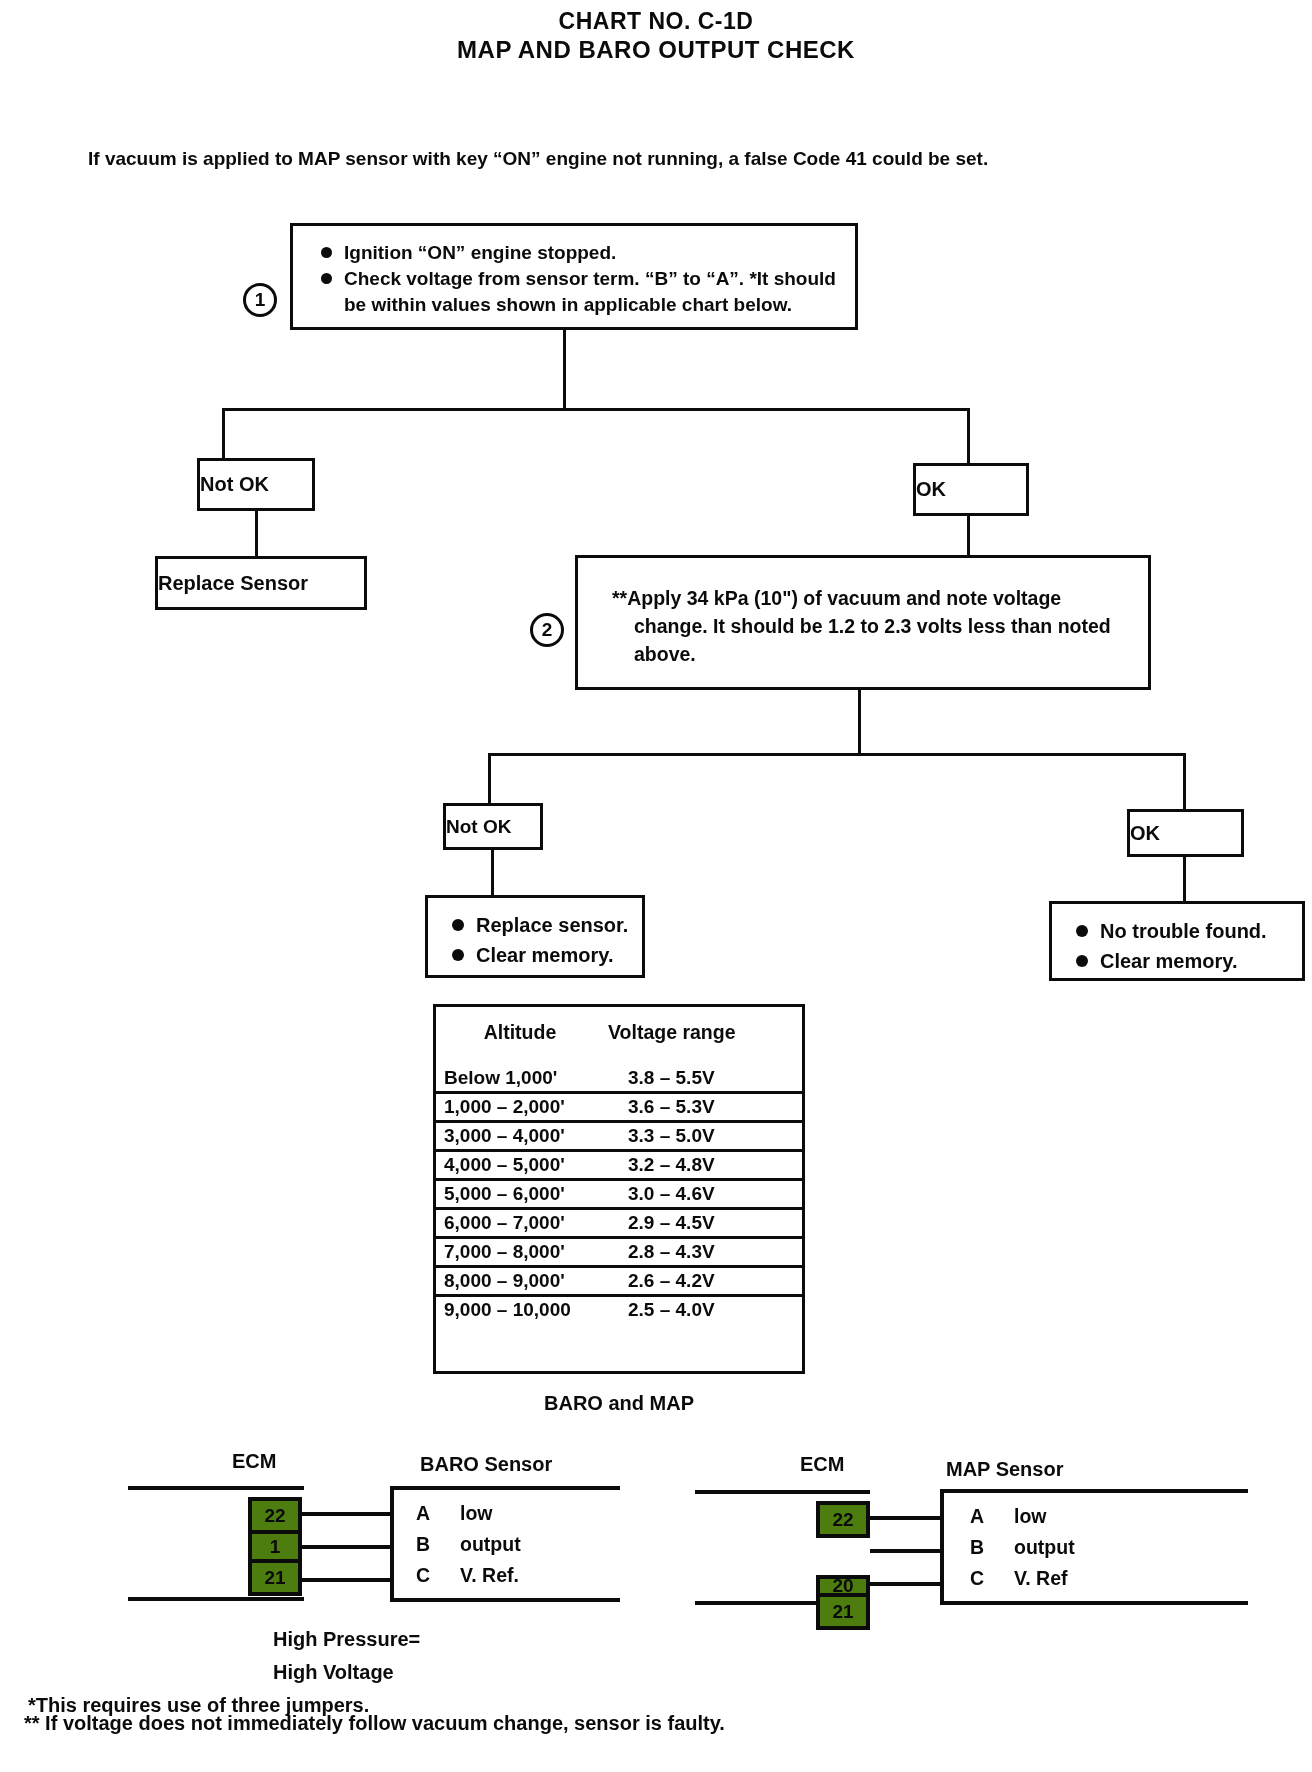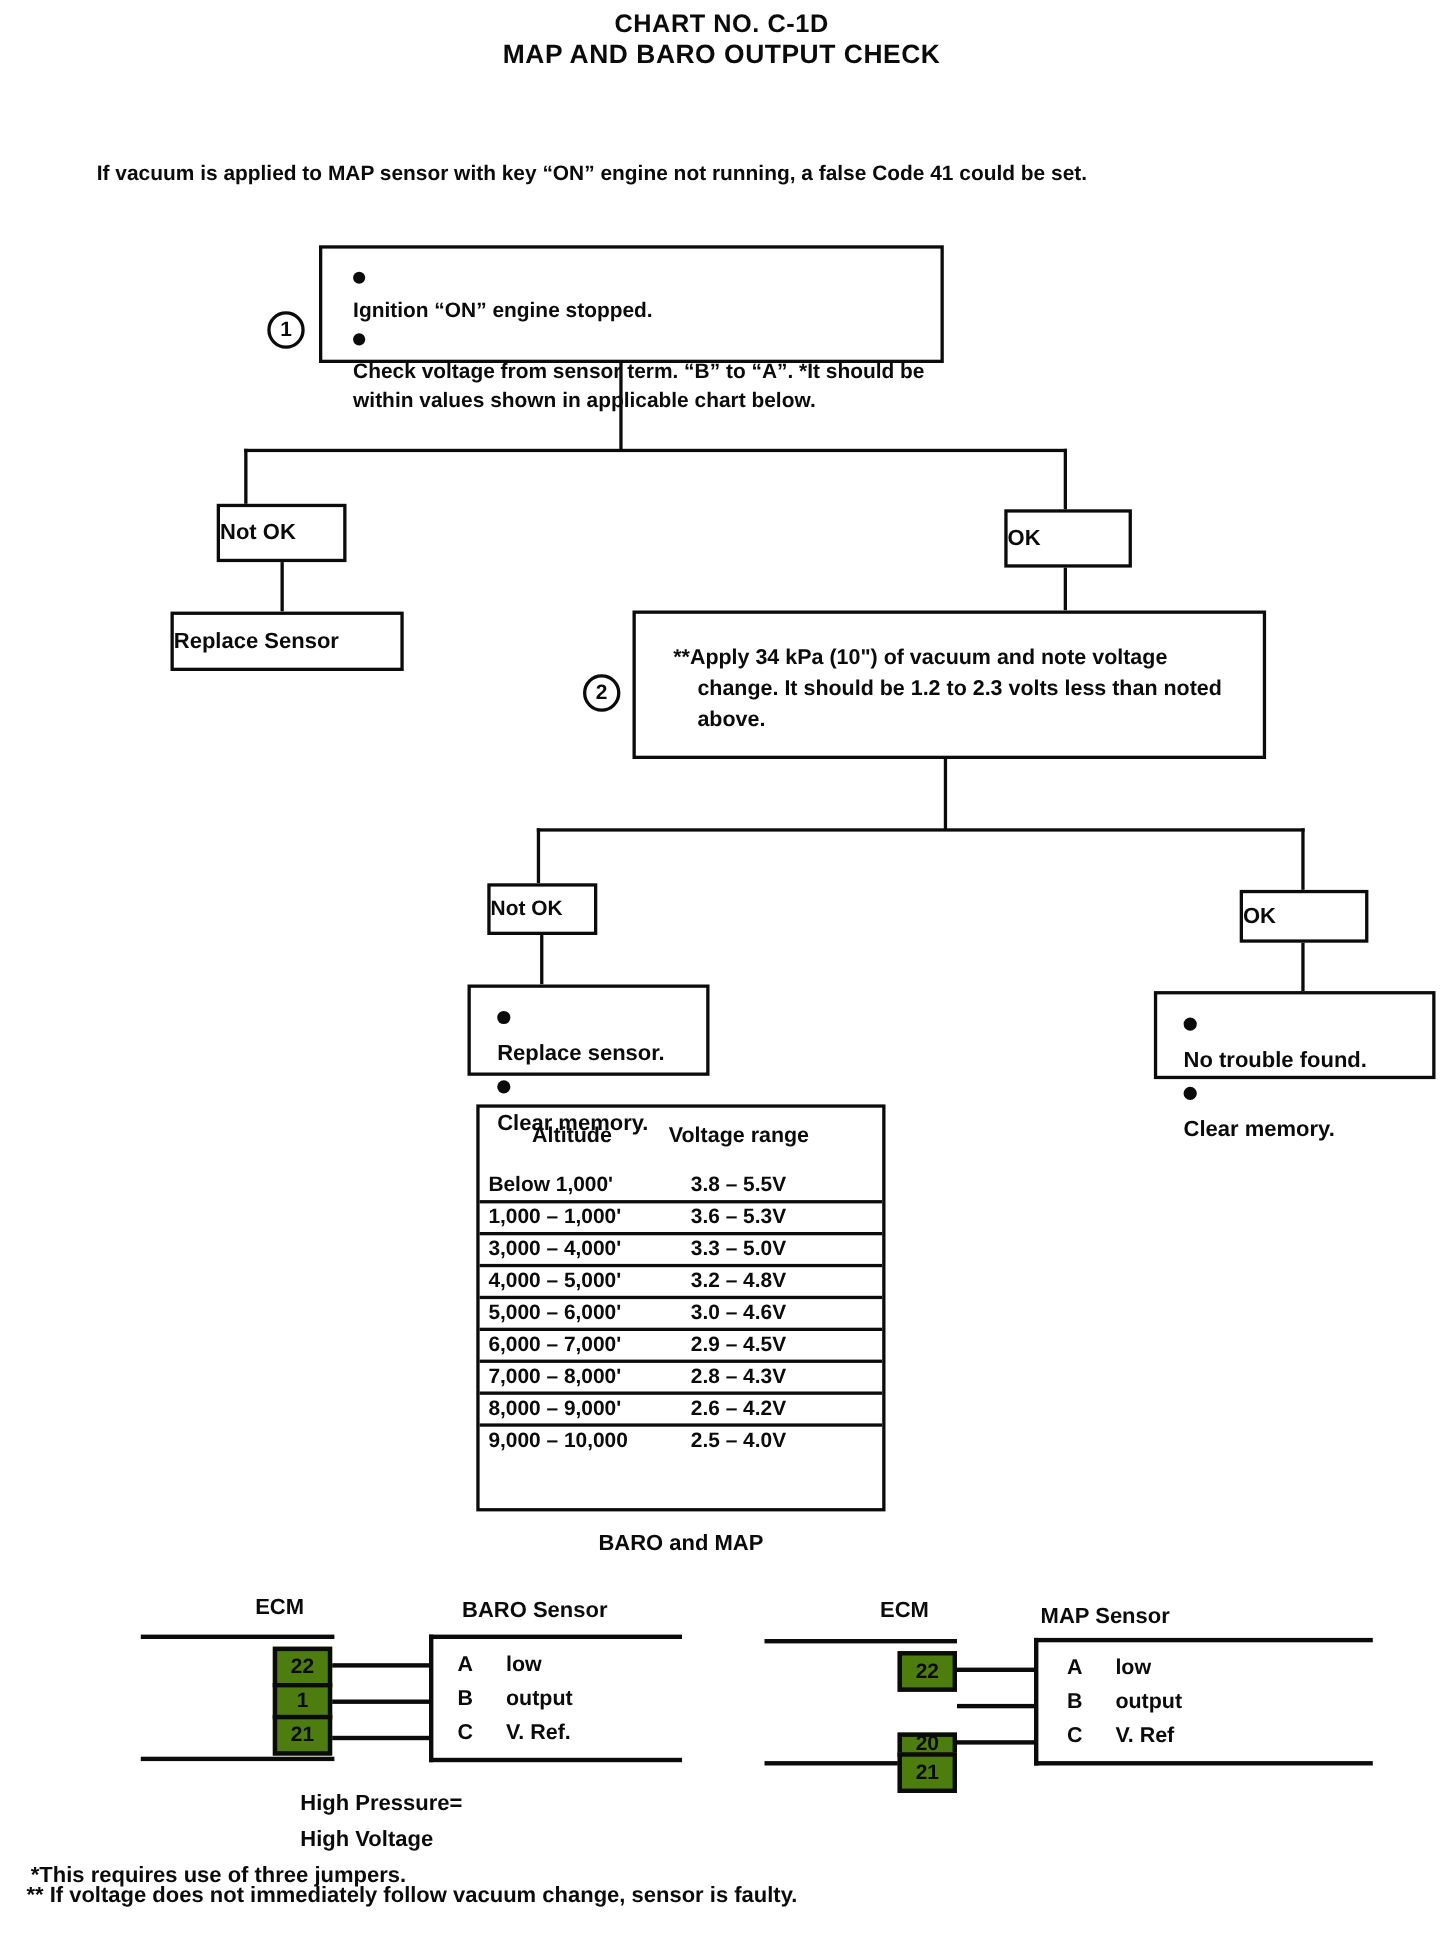--- a/index.html
+++ b/index.html
@@ -16,21 +16,21 @@
   .cbox{display:flex;align-items:center;justify-content:flex-start;font-size:20px;}
   .hl,.vl{position:absolute;background:#0b0b0b;}
   .hl{height:3px;}
   .vl{width:3px;}
   .hl4{position:absolute;background:#0b0b0b;height:4px;}
   .badge{
     position:absolute;width:34px;height:34px;border:3px solid #0b0b0b;border-radius:50%;
     box-sizing:border-box;display:flex;align-items:center;justify-content:center;
     font-size:19px;background:#fff;
   }
-  .brow{display:flex;gap:12px;font-size:19px;line-height:26px;flex-direction:column;}
+  .brow{display:flex;gap:12px;font-size:19px;line-height:26px;}
   .dot{width:11px;height:11px;border-radius:50%;background:#0b0b0b;flex:none;margin-top:7px;}
   .step1{padding:14px 14px 6px 28px;}
   .step2{padding:26px 24px 6px 34px;}
   .step2 p{margin:0;font-size:19.5px;line-height:28px;padding-left:22px;text-indent:-22px;}
   .resultbox{padding:12px 10px 6px 24px;}
   .resultbox .brow{font-size:20px;line-height:30px;}
   .resultbox .dot{margin-top:9px;width:12px;height:12px;}
   
   .atable{position:absolute;left:433px;top:1004px;width:372px;height:370px;border:3px solid #0b0b0b;box-sizing:border-box;padding-top:14px;}
   .thead{display:flex;height:44px;font-size:19.5px;}
@@ -137,21 +137,21 @@
   <div class="atable">
     <div class="thead">
       <span class="c1">Altitude</span>
       <span class="c2">Voltage range</span>
     </div>
     <div class="trow">
         <span class="c1">Below 1,000'</span>
         <span class="c2">3.8 – 5.5V</span>
       </div>
     <div class="trow">
-        <span class="c1">1,000 – 1,000'</span>
+        <span class="c1">1,000 – 2,000'</span>
         <span class="c2">3.6 – 5.3V</span>
       </div>
     <div class="trow">
         <span class="c1">3,000 – 4,000'</span>
         <span class="c2">3.3 – 5.0V</span>
       </div>
     <div class="trow">
         <span class="c1">4,000 – 5,000'</span>
         <span class="c2">3.2 – 4.8V</span>
       </div>

